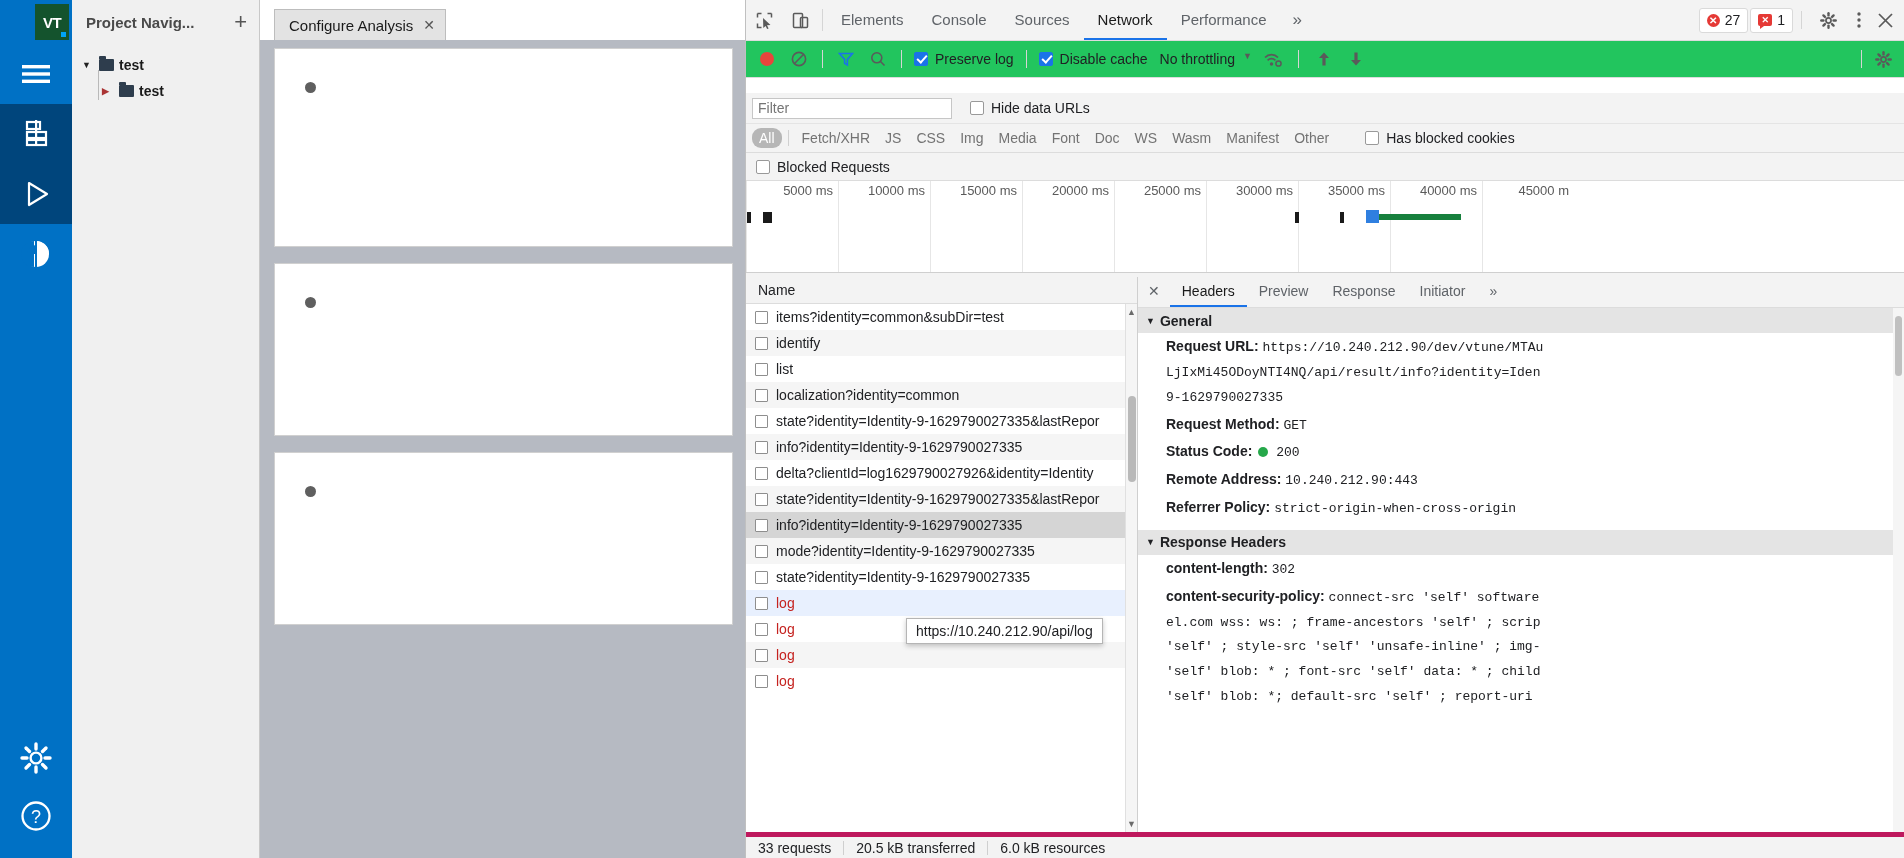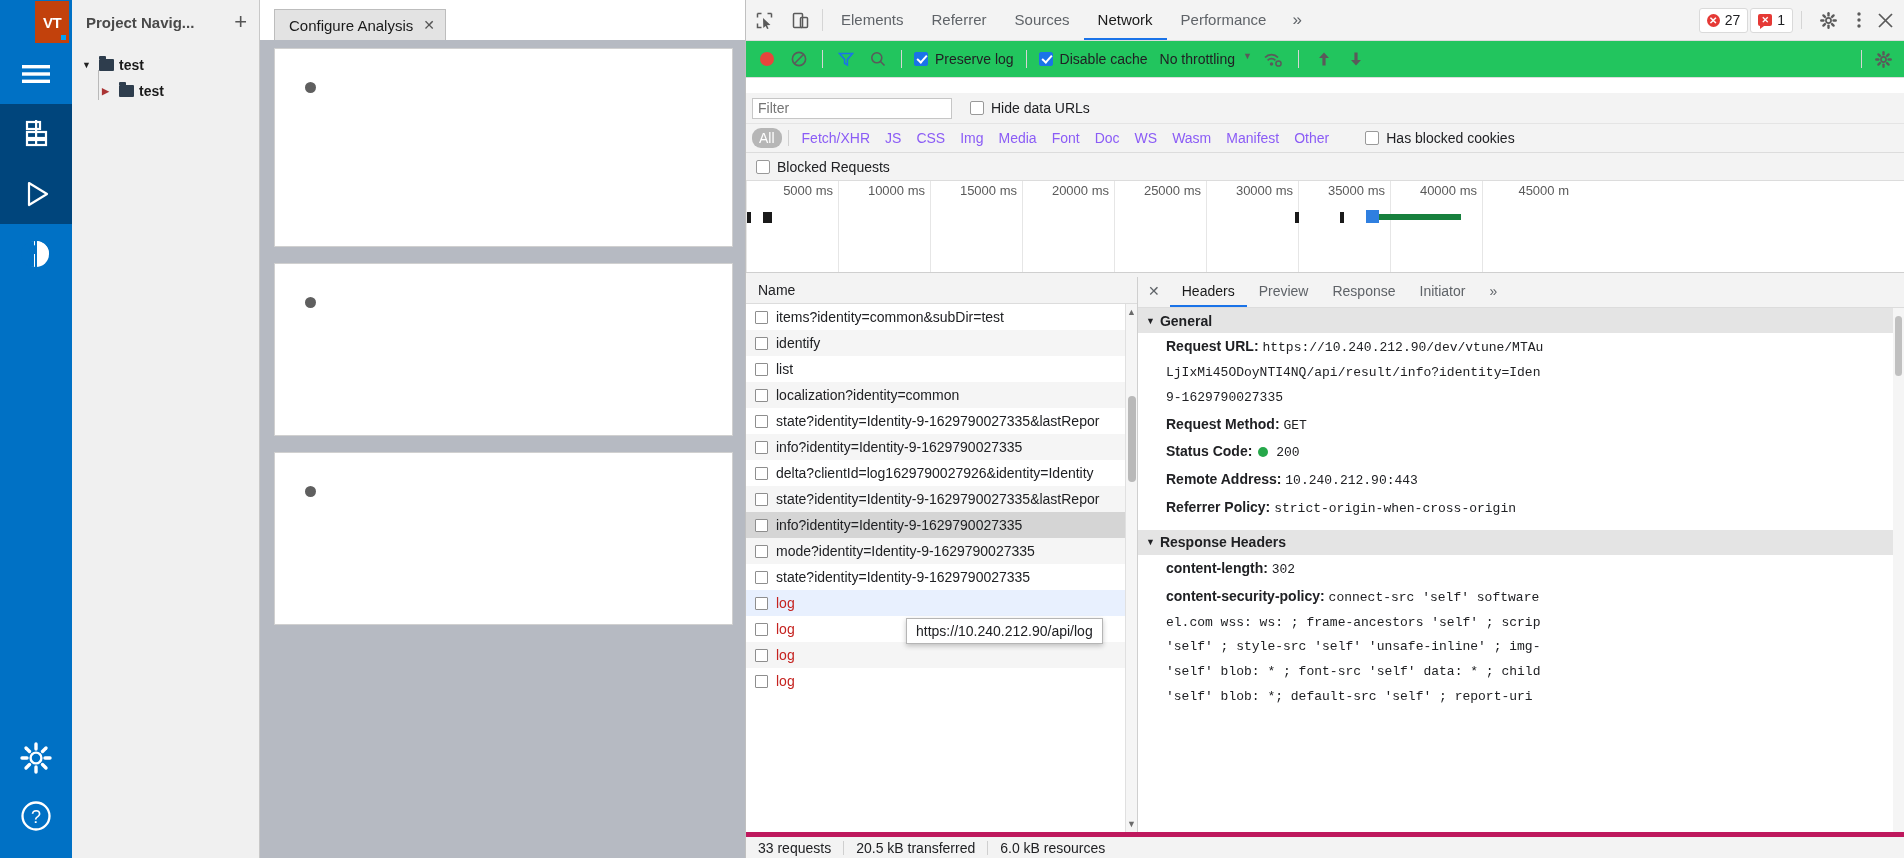--- a/index.html
+++ b/index.html
@@ -17,21 +17,21 @@
     background: #0071c5;
     display: flex; flex-direction: column; align-items: center;
     flex: 0 0 72px;
   }
   .rail-logo {
     width: 72px; height: 44px;
     display: flex; align-items: center; justify-content: center;
     background: #0071c5;
   }
   .logo-box {
-    width: 34px; height: 42px; background: #c2410c;
+    width: 34px; height: 36px; background: #14532d;
     color: #ffffff; font-size: 15px; font-weight: bold;
     display: flex; align-items: center; justify-content: center;
     position: relative; letter-spacing: -.5px;
     font-family: "Liberation Sans", sans-serif;
     margin-left: 32px;
   }
   .logo-box::after {
     content: ""; position: absolute; right: 3px; bottom: 3px;
     width: 5px; height: 5px; background: #00a3f6;
   }
@@ -196,21 +196,21 @@
     width: 200px; height: 21px; border: 1px solid #c6c6c6; background: #fff;
     font-size: 14px; color: #5f6368; padding: 0 5px;
     font-family: "Liberation Sans", sans-serif;
   }
   .dt-typebar {
     height: 29px; flex: 0 0 29px; background: #f3f3f3;
     border-bottom: 1px solid #dcdcdc;
     display: flex; align-items: center; padding: 0 6px; gap: 1px;
   }
   .type-pill {
-    font-size: 14px; color: #8b5cf6; padding: 2px 7px; border-radius: 9px;
+    font-size: 14px; color: #737373; padding: 2px 7px; border-radius: 9px;
     cursor: pointer; white-space: nowrap;
   }
   .type-pill.active { background: #b6b6b6; color: #fff; }
   .type-sep { width: 1px; height: 16px; background: #d0d0d0; margin: 0 5px; }
   .dt-blockedbar {
     height: 28px; flex: 0 0 28px; background: #f3f3f3;
     border-bottom: 1px solid #dcdcdc;
     display: flex; align-items: center; padding: 0 6px;
   }
 
@@ -428,21 +428,21 @@
       </div>
       <div class="dt-iconbtn">
         <svg width="17" height="17" viewBox="0 0 17 17">
             <rect x="1.5" y="1.5" width="9" height="14" rx="1" fill="none" stroke="#5a5a5a" stroke-width="1.5"></rect>
             <rect x="8.5" y="5.5" width="7" height="10" rx="1" fill="none" stroke="#5a5a5a" stroke-width="1.5"></rect>
           </svg>
       </div>
       <div class="vdiv"></div>
       <div class="dt-tabs">
         <div class="dt-tab">Elements</div>
-        <div class="dt-tab">Referrer</div>
+        <div class="dt-tab">Console</div>
         <div class="dt-tab">Sources</div>
         <div class="dt-tab active">Network</div>
         <div class="dt-tab">Performance</div>
       </div>
       <div class="dt-more">»</div>
       <div class="dt-top-right">
         <div class="badge">
           <span class="dot-err">✕</span>
           <span>27</span>
         </div>

